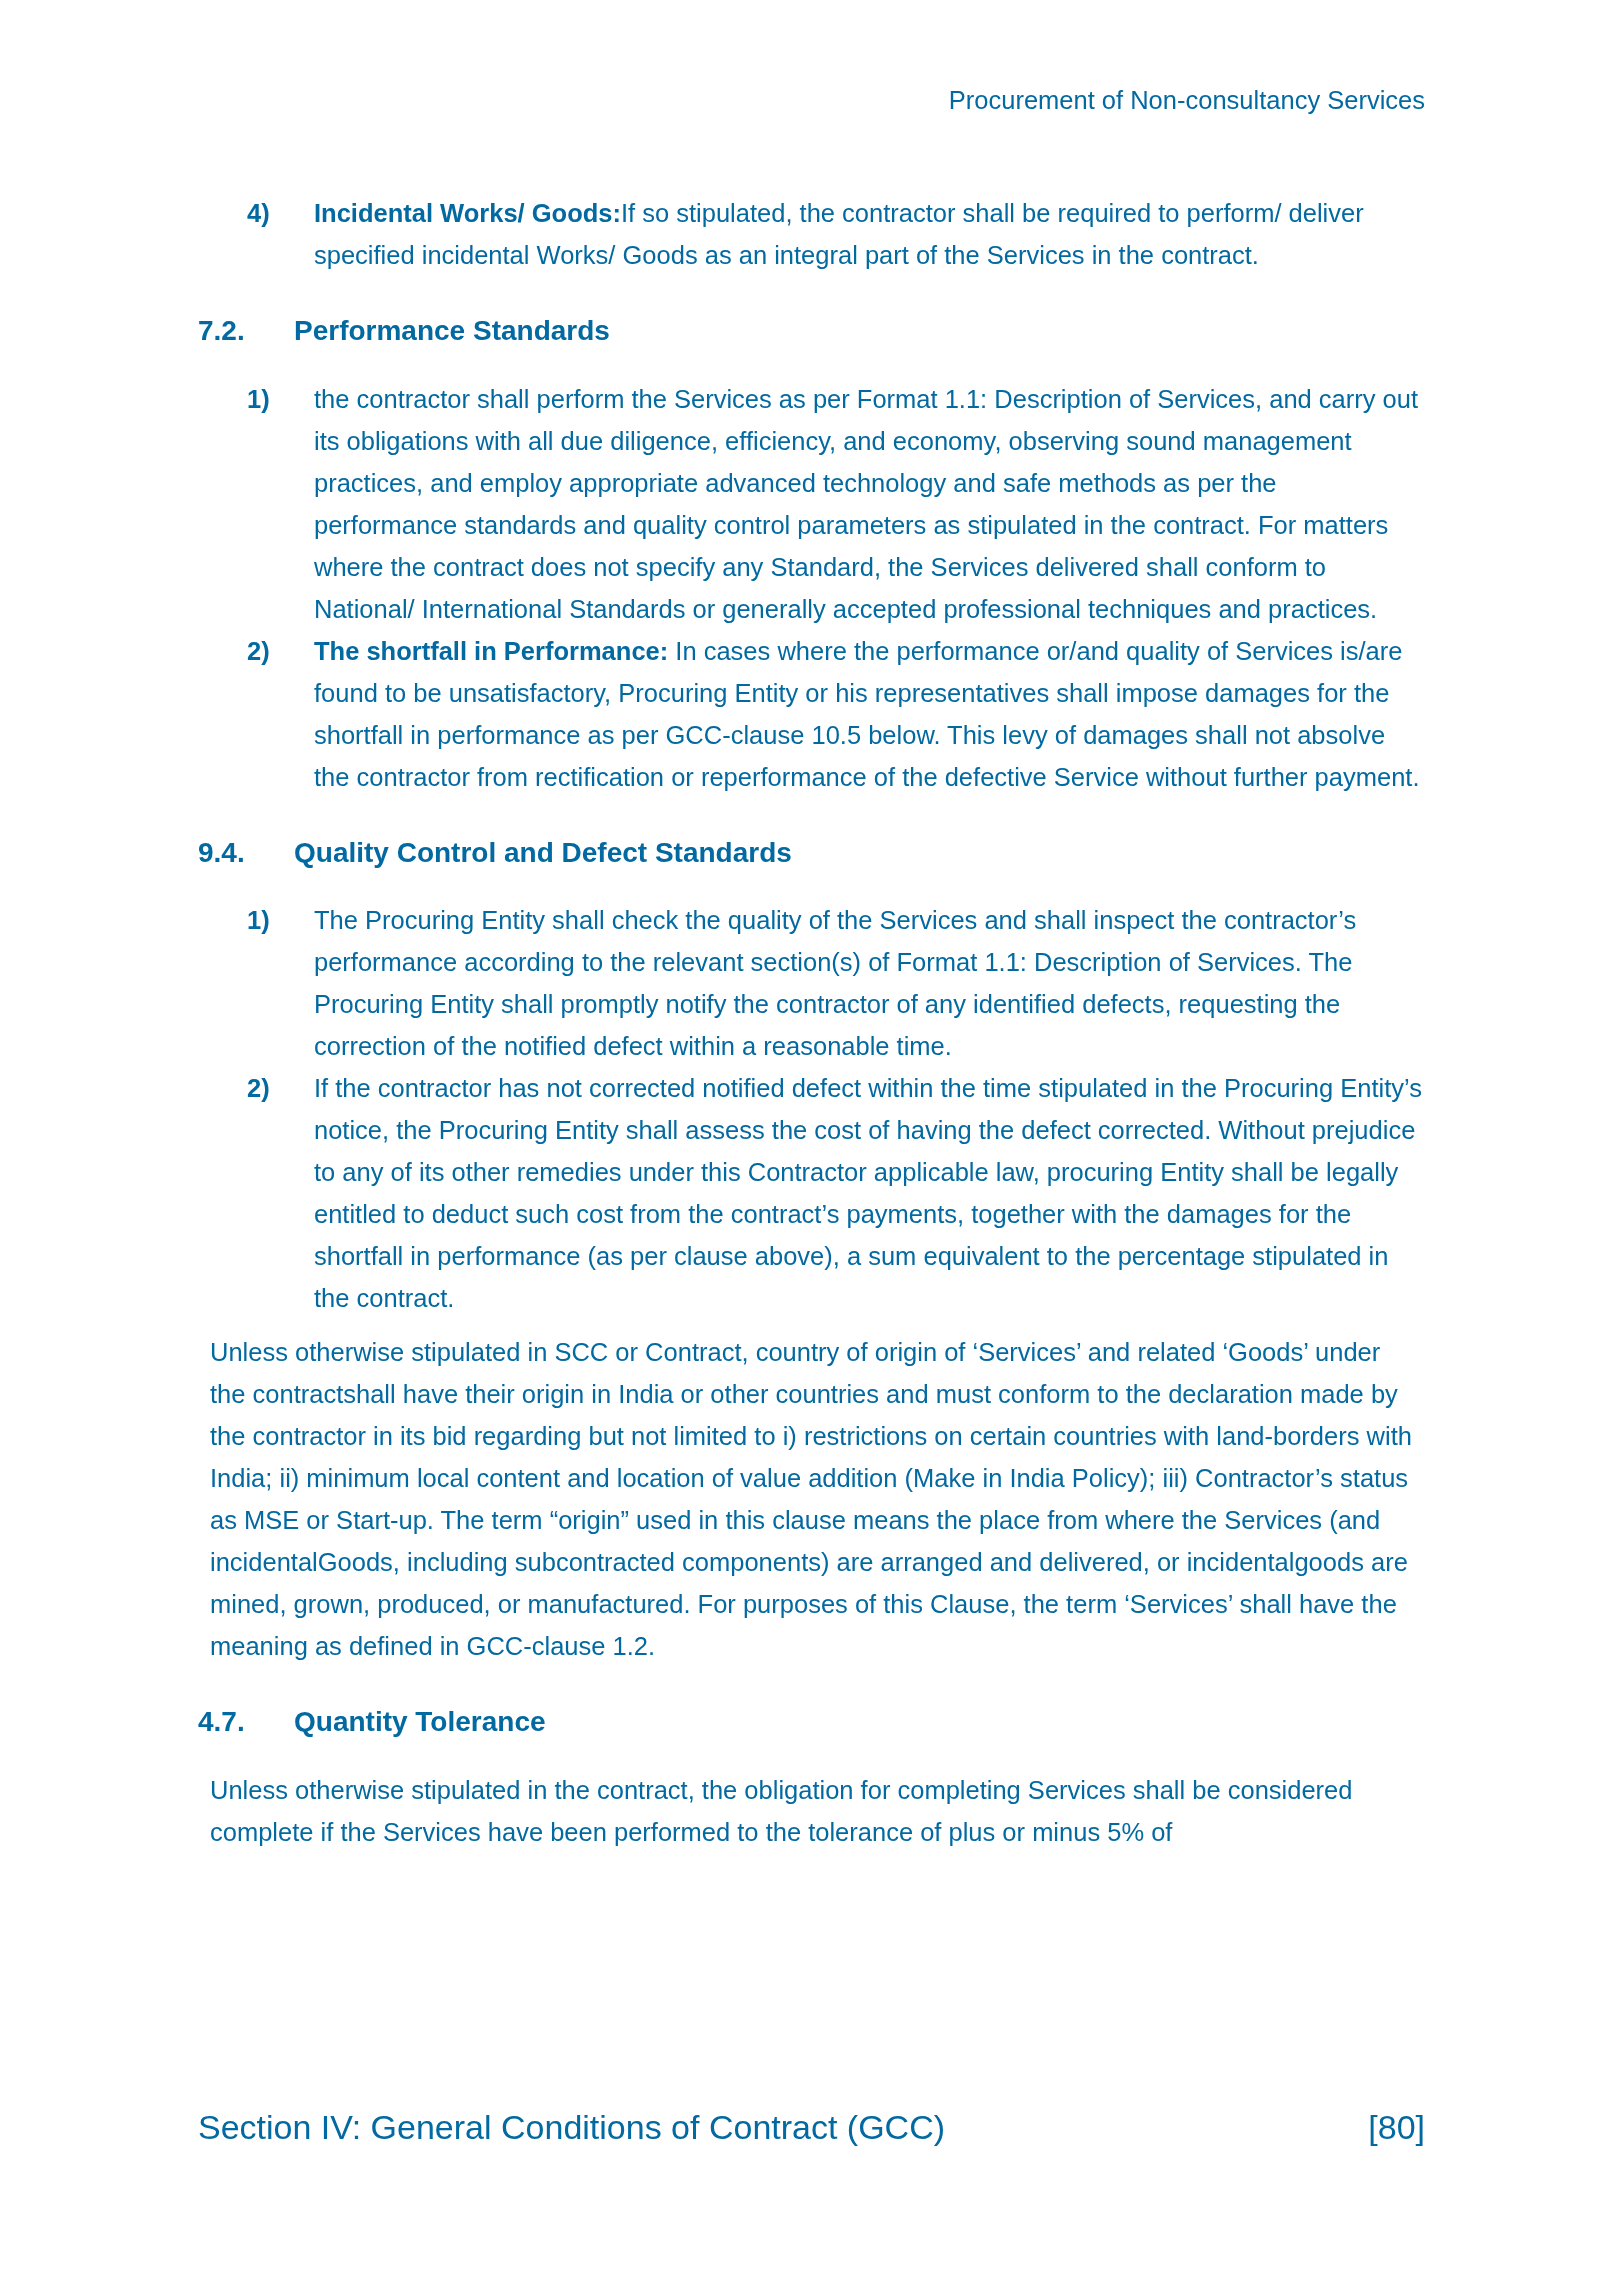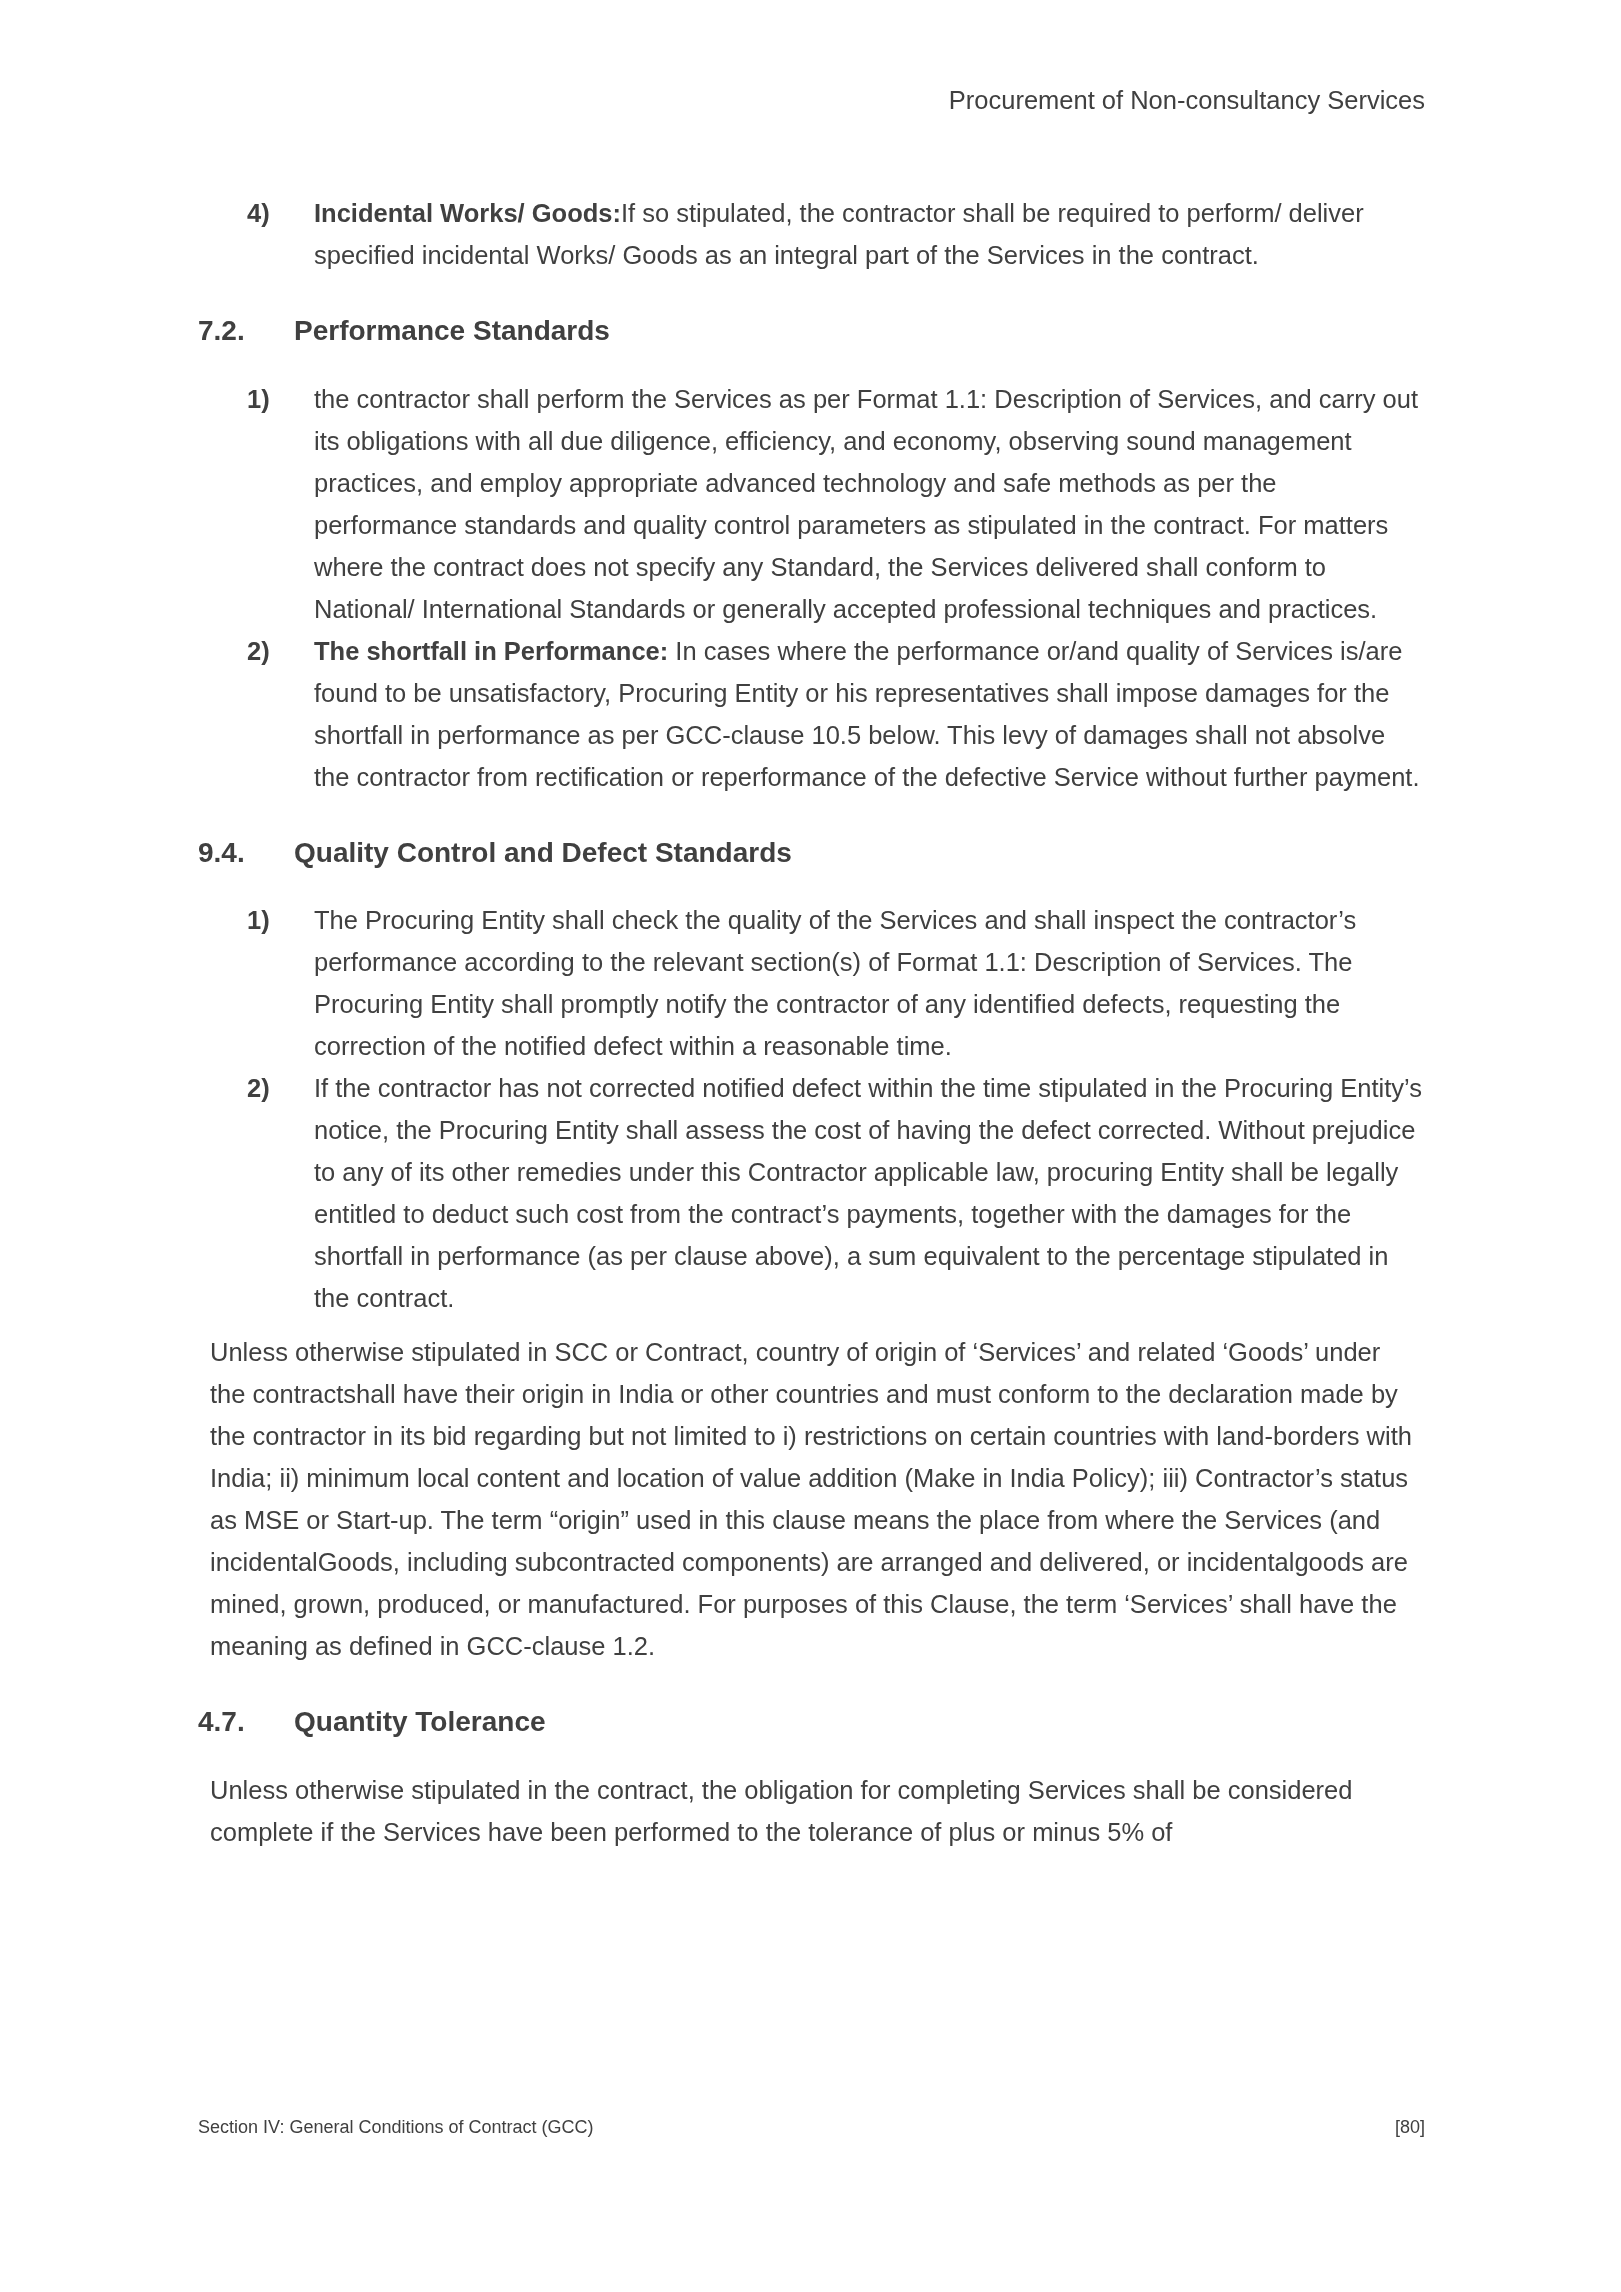--- a/index.html
+++ b/index.html
@@ -2,21 +2,21 @@
 <html><head>
 <meta charset="utf-8">
 <style>
   html, body { margin: 0; padding: 0; background: #ffffff; }
   .page {
     position: relative;
     width: 1621px;
     height: 2293px;
     background: #ffffff;
     font-family: "Liberation Sans", sans-serif;
-    color: #404040;
+    color: #0369a1;
     overflow: hidden;
   }
   .header {
     position: absolute;
     top: 84px;
     left: 198px;
     width: 1227px;
     text-align: right;
     font-size: 25.5px;
     line-height: 33px;
@@ -45,21 +45,21 @@
   .heading .h-num { flex: none; width: 96px; }
   .heading .h-title { flex: 1; }
   .para { margin: 12px; }
   .footer {
     position: absolute;
     top: 2111px;
     left: 198px;
     width: 1227px;
     display: flex;
     justify-content: space-between;
-    font-size: 18px;
+    font-size: 34px;
     line-height: 33px;
     align-items: center;
   }
 </style>
 </head>
 <body>
 
 <div class="page">
 
   <div class="header">Procurement of Non-consultancy Services</div>

